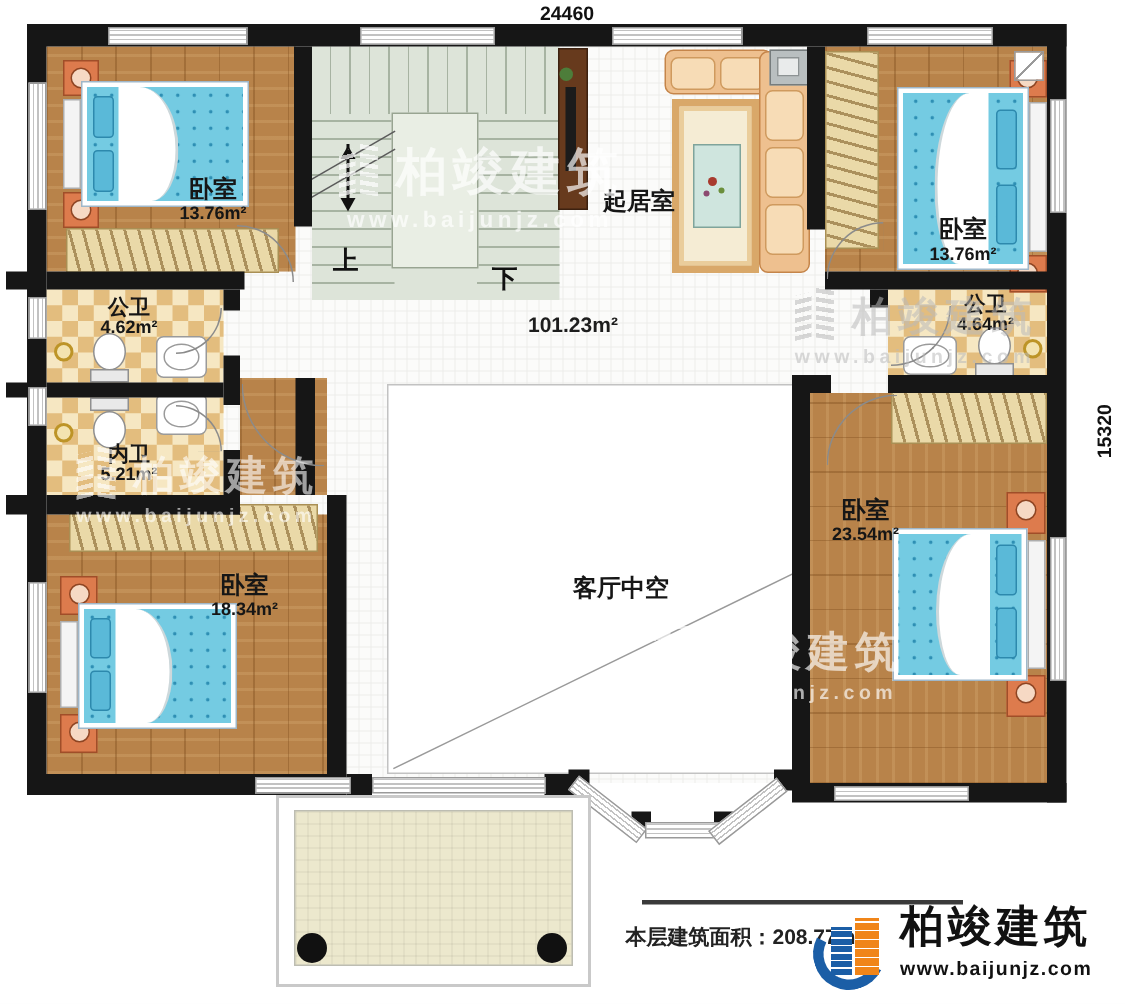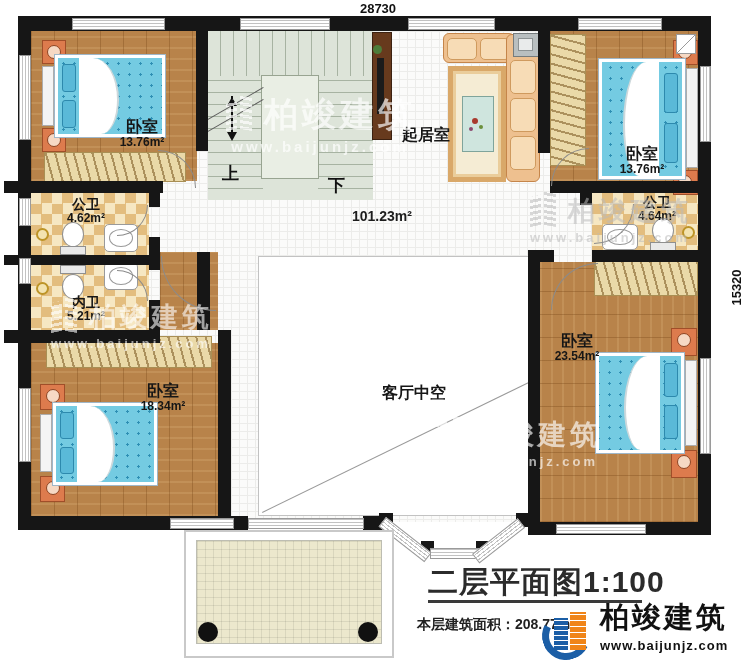--- a/index.html
+++ b/index.html
@@ -310,21 +310,21 @@
   </div>
   <div class="abs rlabel" style="left:535px;top:332px;width:84px;">
     <div class="rname">卧室</div>
     <div class="rarea">23.54m²</div>
   </div>
   <div class="abs rlabel" style="left:368px;top:384px;width:92px;">
     <div class="rname">客厅中空</div>
   </div>
   <div class="abs" style="left:352px;top:208px;font-weight:bold;font-size:14px;">101.23m²</div>
 
-  <div class="abs dim" style="left:352px;top:1px;width:52px;text-align:center;">28730</div>
+  <div class="abs dim" style="left:352px;top:1px;width:52px;text-align:center;">24460</div>
   <div class="abs dim" style="left:706px;top:280px;width:60px;text-align:center;transform:rotate(-90deg);">15320</div>
 
   <div class="abs wm" style="left:150px;top:92px;width:340px;color:rgba(255,255,255,0.68);">
     <div class="wm-row">
       <div class="wm-icon">
           <b></b>
           <u></u>
         </div>
       <div class="wm-name" style="font-size:34px;">柏竣建筑</div>
     </div>
@@ -354,21 +354,20 @@
     <div class="wm-row">
       <div class="wm-icon">
           <b></b>
           <u></u>
         </div>
       <div class="wm-name" style="font-size:28px;">柏竣建筑</div>
     </div>
     <div class="wm-site" style="font-size:13px;">www.baijunjz.com</div>
   </div>
 
-  <div class="abs title" style="left:428px;top:562px;width:240px;">二层平面图1:100</div>
   <div class="abs" style="left:428px;top:600px;width:214px;height:3px;background:#3a3a3a;"></div>
   <div class="abs note" style="left:417px;top:616px;">
     <span>本层建筑面积：</span><span>208.77m²</span>
   </div>
 
   <div class="abs" style="left:538px;top:596px;width:212px;height:72px;">
     <div class="abs" style="left:2px;top:8px;width:58px;height:60px;">
       <div class="abs logo-swoosh" style="left:2px;top:8px;"></div>
       <div class="abs logo-b1" style="left:14px;top:14px;width:14px;height:32px;"></div>
       <div class="abs logo-b2" style="left:30px;top:8px;width:16px;height:38px;"></div>

